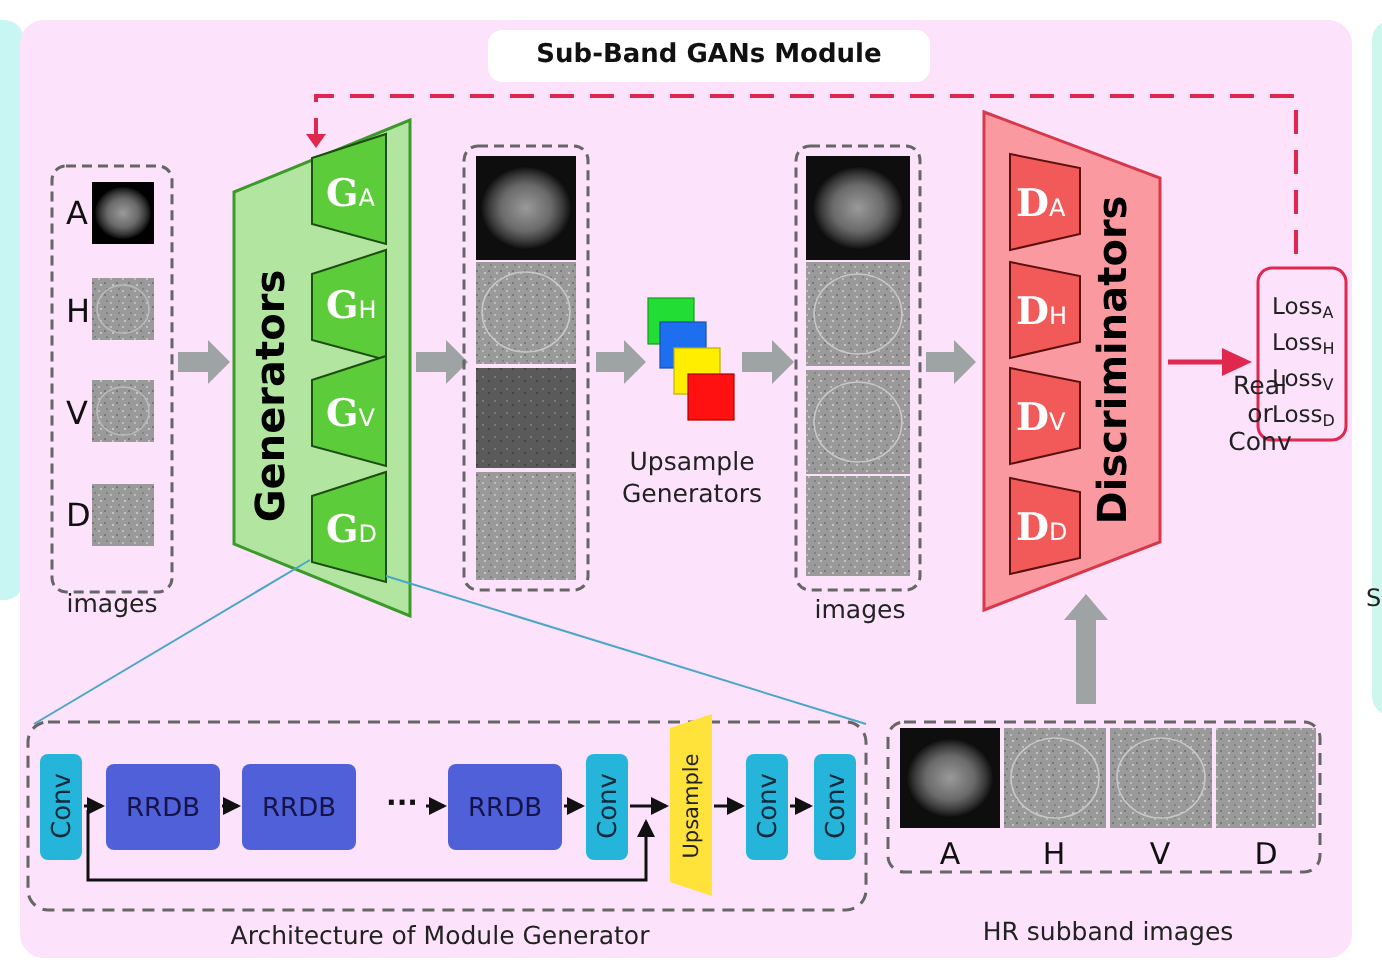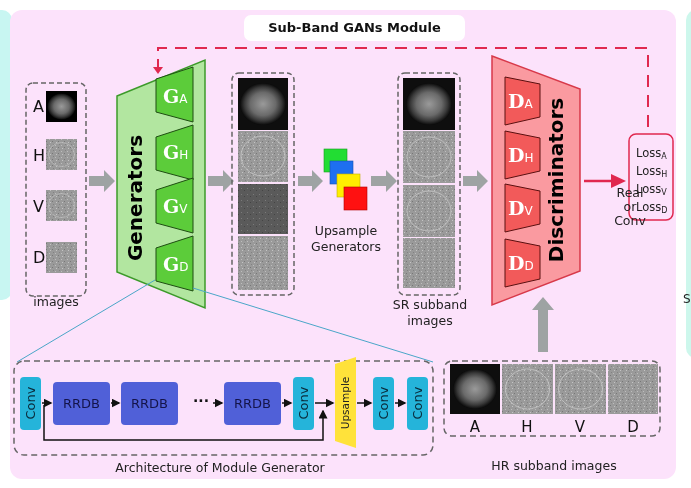--- a/index.html
+++ b/index.html
@@ -194,21 +194,20 @@
 <div class="side-letter" style="left:33px;top:248px;">D</div>
 
 <div class="lbl" style="left:10px;top:294px;width:92px;">
   <div>images</div>
 </div>
 <div class="lbl" style="left:308px;top:223px;width:76px;">
   <div>Upsample</div>
   <div>Generators</div>
 </div>
 <div class="lbl" style="left:382px;top:297px;width:96px;">
-  <div>SR subband</div>
   <div>images</div>
 </div>
 <div class="lbl" style="left:610px;top:186px;width:40px;line-height:14px;">
   <div>Real</div>
   <div>or</div>
   <div>Conv</div>
 </div>
 <div class="lbl" style="left:100px;top:460px;width:240px;">Architecture of Module Generator</div>
 <div class="lbl" style="left:464px;top:458px;width:180px;">HR subband images</div>
 

